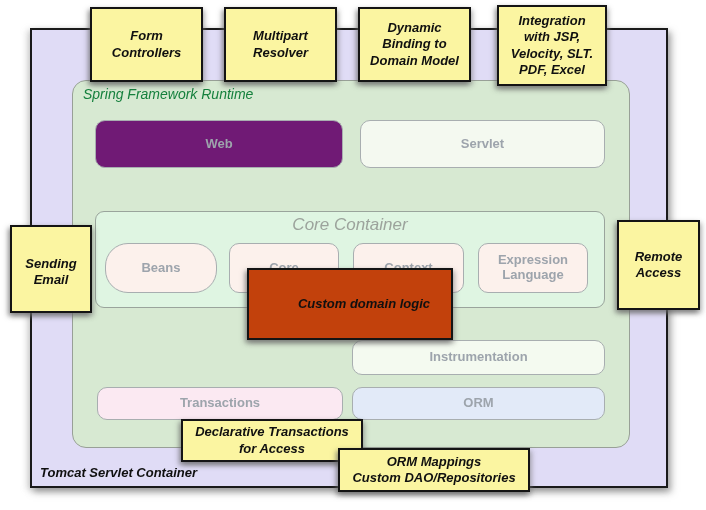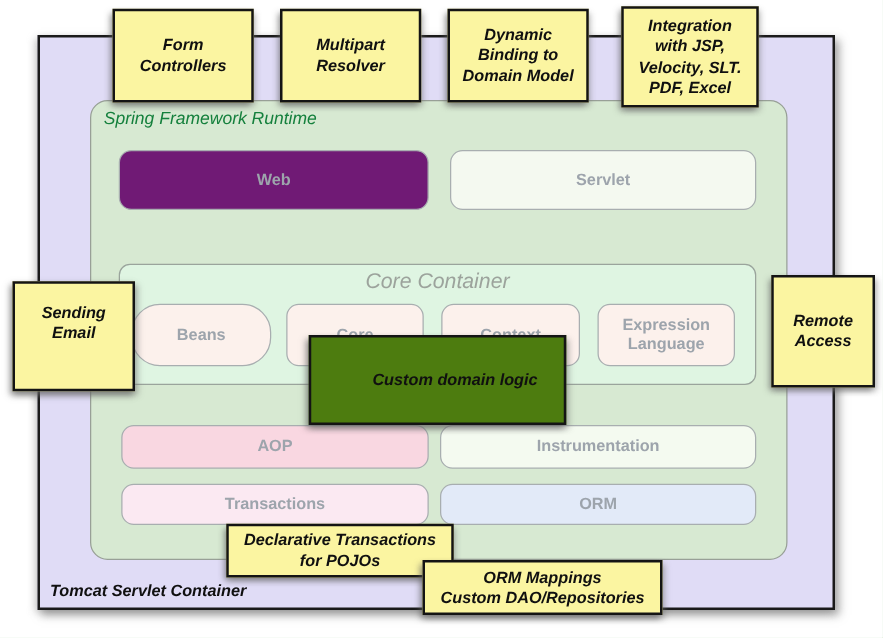--- a/index.html
+++ b/index.html
@@ -79,23 +79,20 @@
     </div>
     <div class="abs module" style="left: 257px; top: 31px; width: 111px; height: 50px; white-space: pre-line; background-color: rgb(252, 241, 236);">
       <span>Context</span>
     </div>
     <div class="abs module" style="left: 382px; top: 31px; width: 110px; height: 50px; white-space: pre-line; background-color: rgb(252, 241, 236);">
       <span>Expression
 Language</span>
     </div>
   </div>
 
-  <div class="abs module" style="left: 97px; top: 340px; width: 246px; height: 35px; background-color: rgb(249, 215, 225);">
-    <span>AOP</span>
-  </div>
   <div class="abs module" style="left: 352px; top: 340px; width: 253px; height: 35px; background-color: rgb(244, 250, 240);">
     <span>Instrumentation</span>
   </div>
 
   <div class="abs module" style="left: 97px; top: 387px; width: 246px; height: 33px; background-color: rgb(251, 233, 242);">
     <span>Transactions</span>
   </div>
   <div class="abs module" style="left: 352px; top: 387px; width: 253px; height: 33px; background-color: rgb(226, 234, 248);">
     <span>ORM</span>
   </div>
@@ -109,27 +106,27 @@
   <div class="abs note" style="left: 358px; top: 7px; width: 113px; height: 75px; background-color: rgb(251, 245, 161);">Dynamic
 Binding to
 Domain Model</div>
 
   <div class="abs note" style="left: 497px; top: 5px; width: 110px; height: 81px; background-color: rgb(251, 245, 161);">Integration
 with JSP,
 Velocity, SLT.
 PDF, Excel</div>
 
 
-  <div class="abs note" style="left: 10px; top: 225px; width: 98px; height: 88px; align-items: flex-start; padding-top: 15px; background-color: rgb(251, 245, 161);">Sending
+  <div class="abs note" style="left: 10px; top: 225px; width: 82px; height: 88px; align-items: flex-start; padding-top: 29px; background-color: rgb(251, 245, 161);">Sending
 Email</div>
 
   <div class="abs note" style="left: 617px; top: 220px; width: 83px; height: 90px; background-color: rgb(251, 245, 161); text-align: center;">Remote
 Access</div>
 
-  <div class="abs note" style="left: 247px; top: 268px; width: 206px; height: 72px; background-color: #4d7c0f; padding-left: 28px;">Custom domain logic</div>
+  <div class="abs note" style="left: 247px; top: 268px; width: 206px; height: 72px; background-color: #c2410c; padding-left: 28px;">Custom domain logic</div>
 
   <div class="abs note" style="left: 181px; top: 419px; width: 182px; height: 43px; background-color: rgb(251, 245, 161);">Declarative Transactions
-for POJOs</div>
+for Access</div>
 
   <div class="abs note" style="left: 338px; top: 448px; width: 192px; height: 44px; background-color: rgb(251, 245, 161);">ORM Mappings
 Custom DAO/Repositories</div>
 
 </div>
 
 </body></html>

